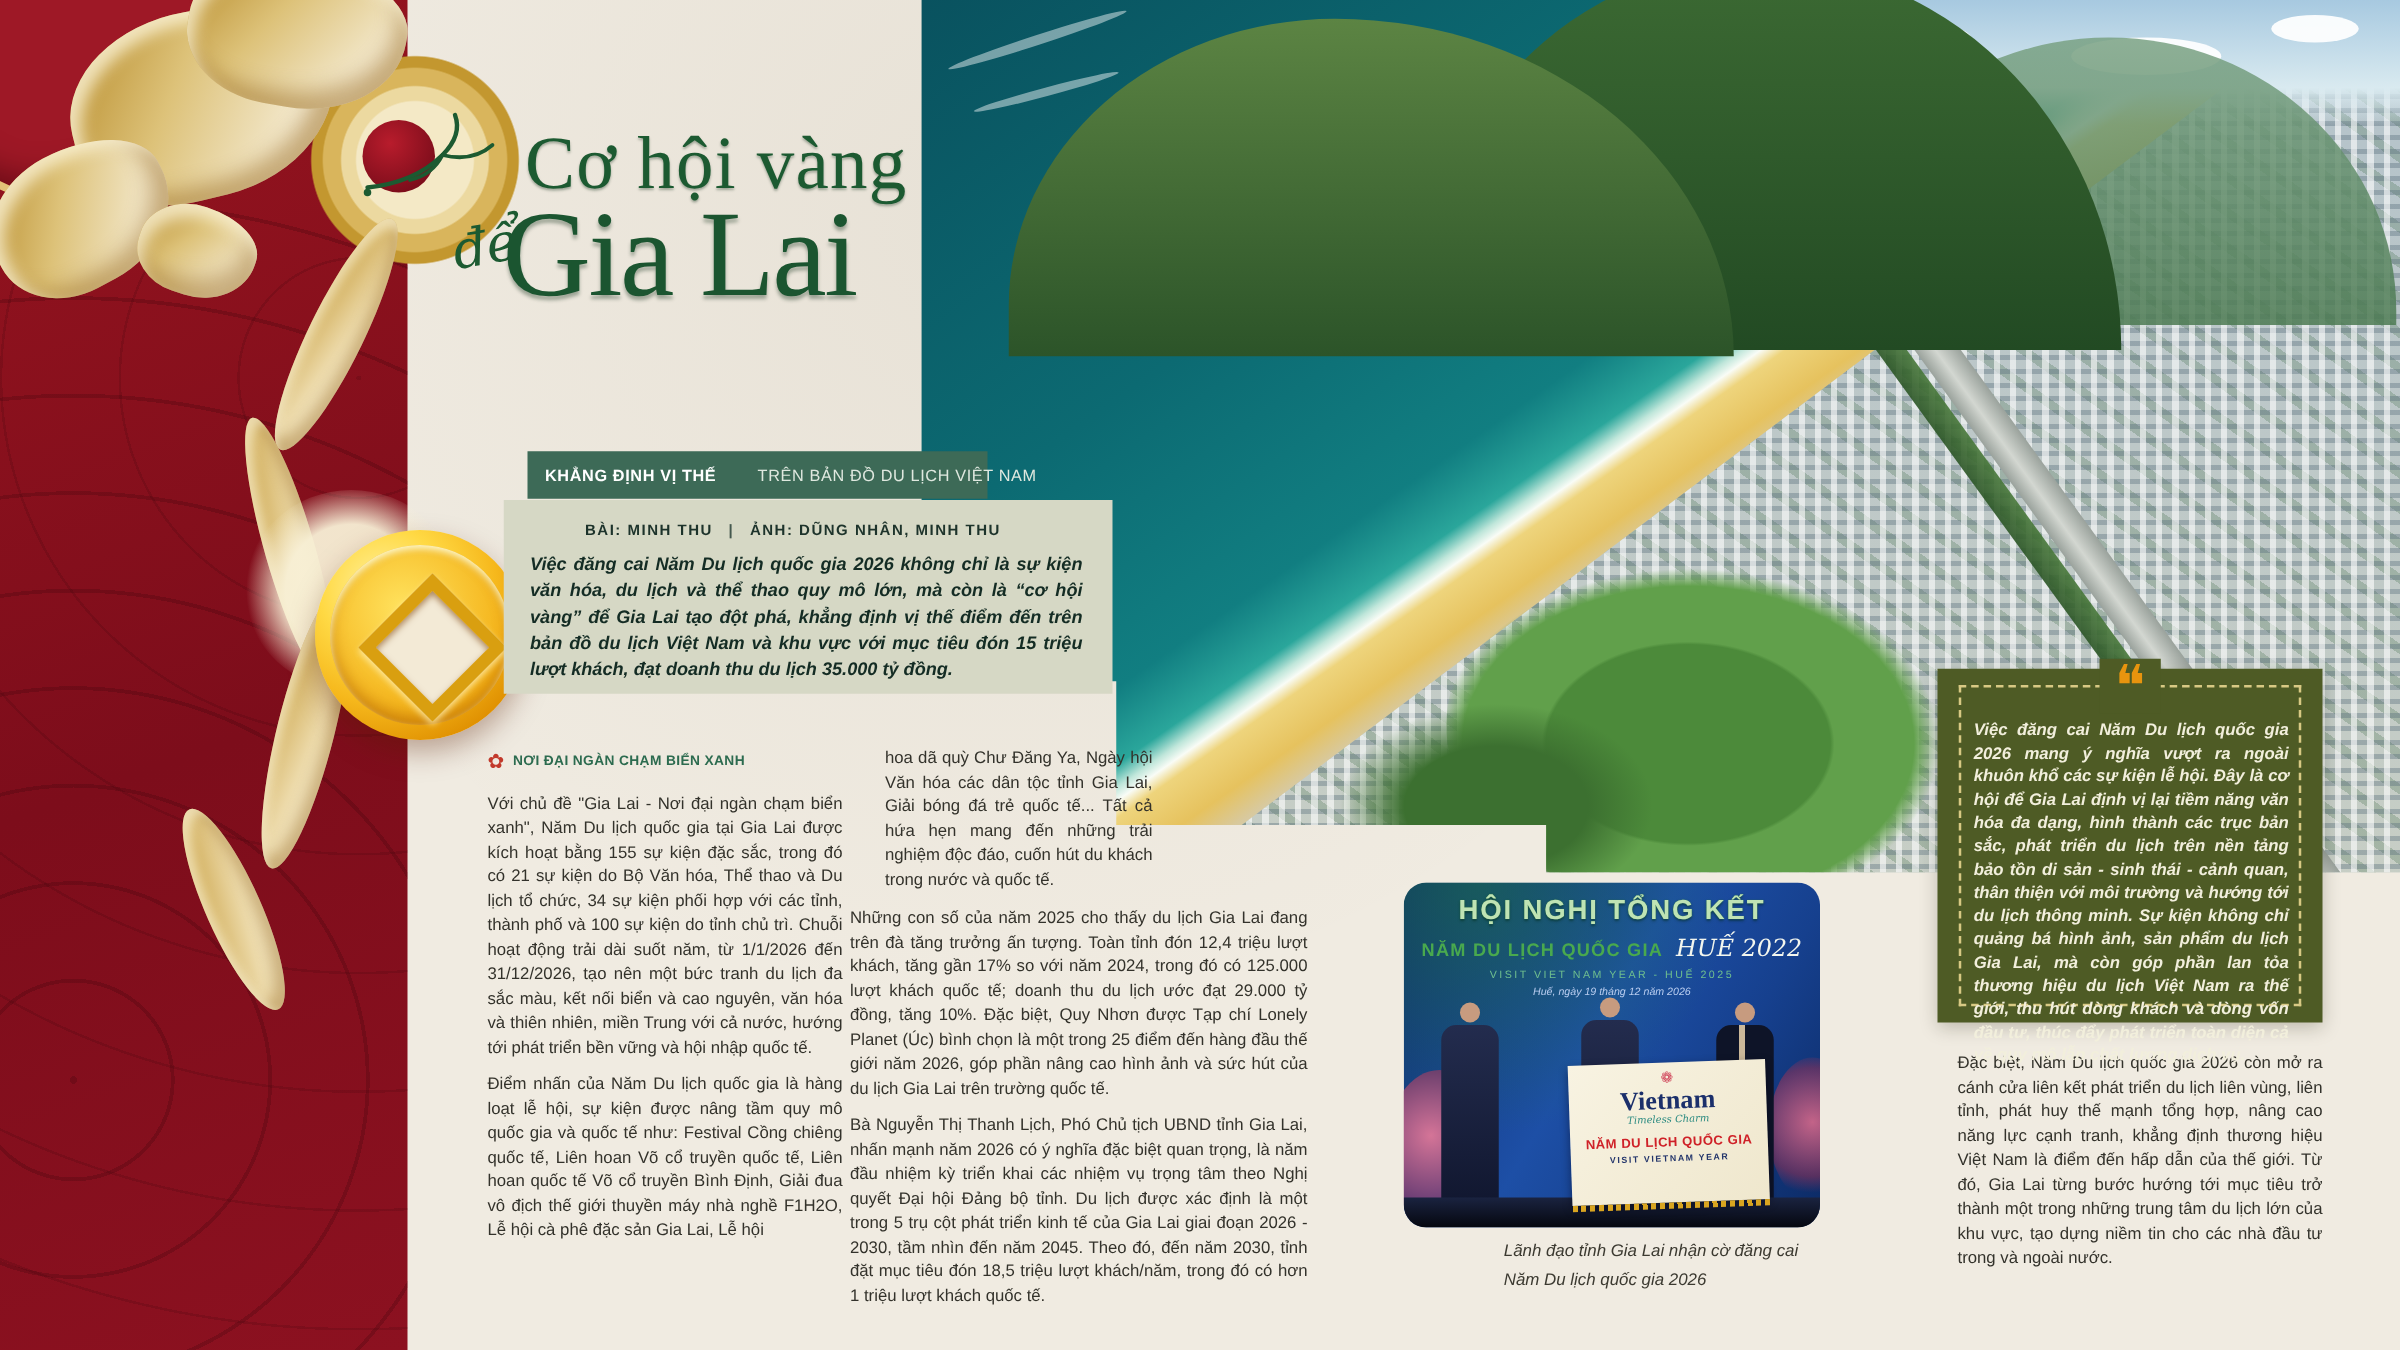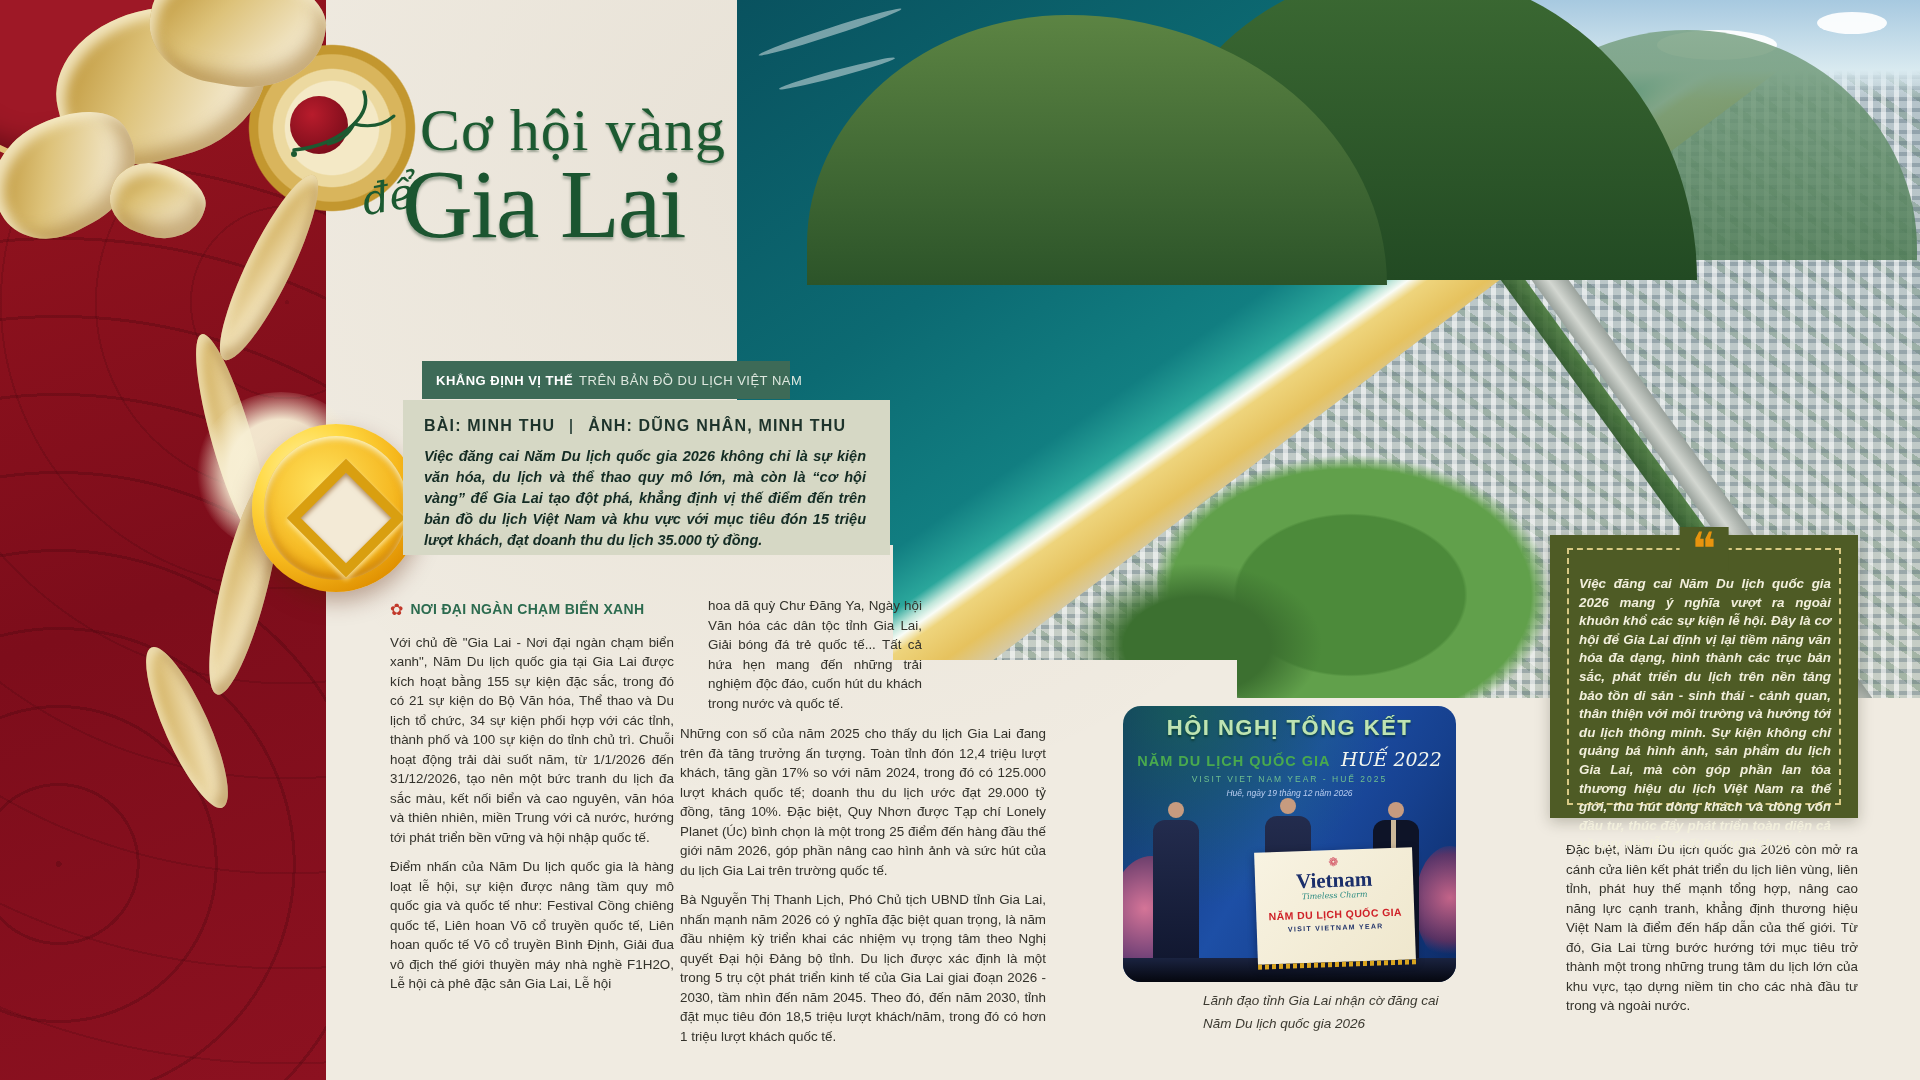--- a/index.html
+++ b/index.html
@@ -75,39 +75,39 @@
   .title-top{position:absolute;left:420px;top:96px;font-family:"Liberation Serif",serif;
     font-size:60px;color:#1c5a31;letter-spacing:1px;text-shadow:0 2px 2px rgba(10,40,18,.35);}
   .title-mid{position:absolute;left:362px;top:172px;font-family:"DejaVu Serif",serif;
     font-style:italic;font-size:42px;color:#1c5a31;transform:rotate(-10deg);}
   .title-bottom{position:absolute;left:402px;top:148px;font-family:"Liberation Serif",serif;
     font-size:98px;color:#1b5530;letter-spacing:-2px;text-shadow:0 3px 3px rgba(10,40,18,.35);}
   .flourish-svg{position:absolute;left:288px;top:84px;}
 
   
   .banner{position:absolute;left:422px;top:361px;width:368px;height:38px;background:#3d6a57;
-    display:flex;align-items:center;padding-left:14px;box-sizing:border-box;white-space:nowrap;}
+    display:flex;align-items:center;padding-left:14px;box-sizing:border-box;white-space:nowrap;gap:27px;}
   .banner .b1{font-weight:bold;color:#ffffff;font-size:13px;letter-spacing:.5px;}
   .banner .b2{color:#dfe8df;font-size:13px;letter-spacing:.5px;margin-left:6px;}
   .lede-box{position:absolute;left:403px;top:400px;width:487px;height:155px;background:#d6d8c5;
     box-sizing:border-box;padding:17px 24px 0 21px;}
-  .byline{font-size:16px;font-weight:bold;letter-spacing:1.2px;color:#1d332b;}
+  .byline{font-size:12px;font-weight:bold;letter-spacing:1.2px;color:#1d332b;margin-left:44px;}
   .byline .sep{margin:0 8px;color:#44584e;}
   .lede{margin-top:11px;font-size:14.5px;font-weight:bold;font-style:italic;
     line-height:21px;color:#142c24;text-align:justify;}
 
   
   .bodytext{font-size:13.4px;line-height:19.5px;color:#33322b;text-align:justify;}
   .col1{position:absolute;left:390px;top:600px;width:284px;}
   .col2a{position:absolute;left:708px;top:596px;width:214px;}
   .col2b{position:absolute;left:680px;top:724px;width:366px;}
   .col3{position:absolute;left:1566px;top:840px;width:292px;}
   .sec-head{display:flex;align-items:center;gap:7px;margin-bottom:13px;}
   .sec-head .ico{color:#c2392b;font-size:16px;line-height:16px;}
-  .sec-head .txt{font-weight:bold;font-size:14px;letter-spacing:.3px;color:#2c6b4f;}
+  .sec-head .txt{font-weight:bold;font-size:11px;letter-spacing:.3px;color:#2c6b4f;}
   .para{margin:0 0 10px 0;}
 
   
   .quote-box{position:absolute;left:1550px;top:535px;width:308px;height:283px;background:#4e5b25;
     box-shadow:0 4px 14px rgba(30,30,10,.25);}
   .quote-inner{position:absolute;inset:13px 17px;border:2px dashed #d8c984;}
   .quote-mark{position:absolute;top:-8px;left:50%;transform:translateX(-50%);
     background:#4e5b25;padding:0 12px;color:#e8940e;font-size:46px;line-height:44px;font-family:"DejaVu Serif",serif;}
   .quote-text{position:absolute;left:29px;right:27px;top:40px;font-size:13.4px;font-style:italic;
     font-weight:bold;line-height:18.6px;color:#f2efdc;text-align:justify;}

